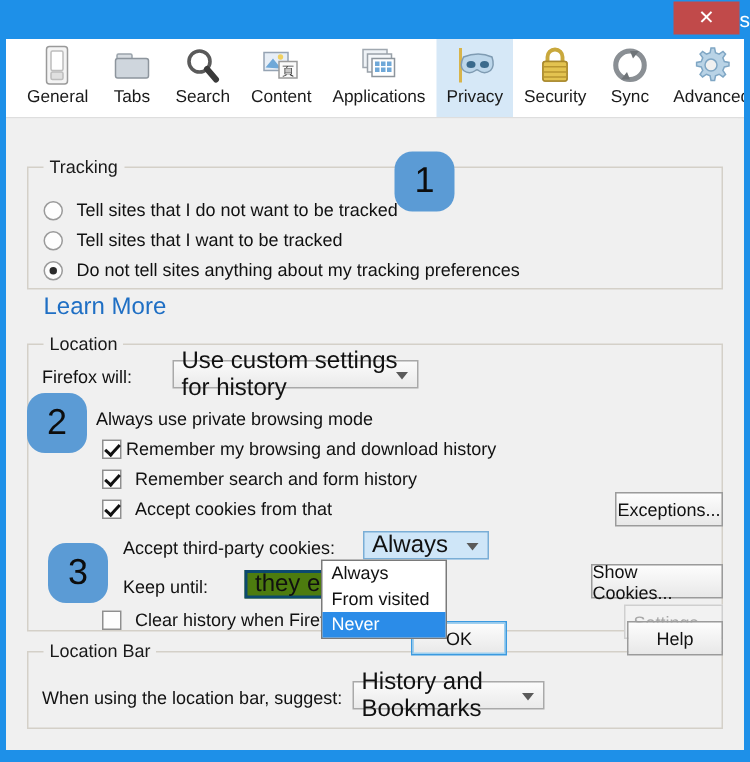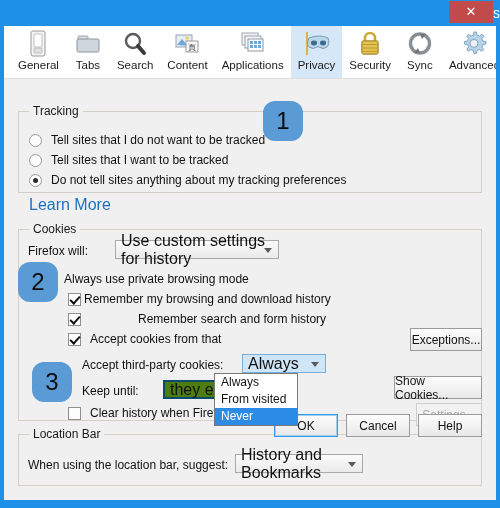--- a/index.html
+++ b/index.html
@@ -437,37 +437,37 @@
       </div>
 
       <div class="row" style="left:25px; top:74px;">
         <span class="radio"></span>
         <span class="lbl" style="margin-left:9px;">Tell sites that I want to be tracked</span>
       </div>
 
       <a class="link" style="position:absolute; left:25px; top:117px;">Learn More</a>
 
       <div class="groupbox" style="left:14px; top:150px; width:464px; height:192px;">
-        <div class="group-title">Cookies</div>
+        <div class="group-title">Location</div>
       </div>
 
       <div class="lbl" style="position:absolute; left:24px; top:165px;">Firefox will:</div>
       <div class="select" style="left:83px; top:161px; width:164px;">
         <span>Use custom settings for history</span>
         <span class="caret"></span>
       </div>
 
       <div class="lbl" style="position:absolute; left:60px; top:193px;">Always use private browsing mode</div>
 
       <div class="row" style="left:64px; top:213px;">
         <span class="cb on"></span>
         <span class="lbl" style="margin-left:3px;">Remember my browsing and download history</span>
       </div>
 
-      <div class="row" style="left:64px; top:233px;gap:48px;">
+      <div class="row" style="left:64px; top:233px;">
         <span class="cb on"></span>
         <span class="lbl" style="margin-left:9px;">Remember search and form history</span>
       </div>
 
       <div class="row" style="left:64px; top:253px;">
         <span class="cb on"></span>
         <span class="lbl" style="margin-left:9px;">Accept cookies from that</span>
       </div>
 
       <div class="lbl" style="position:absolute; left:78px; top:279px;">Accept third-party cookies:</div>
@@ -516,22 +516,19 @@
       <div class="callout" style="left:259px; top:22px;">1</div>
       <div class="callout" style="left:14px; top:183px;">2</div>
       <div class="callout" style="left:28px; top:283px;">3</div>
 
     </div>
 
     <div id="buttonbar">
       <div class="btn default" style="left:270px; top:9px; width:64px;">
         <span>OK</span>
       </div>
-      <div class="btn" style="left:342px; top:9px; width:64px;">
-        <span>Cancel</span>
-      </div>
       <div class="btn" style="left:414px; top:9px; width:64px;">
         <span>Help</span>
       </div>
     </div>
 
   </div>
 </div>
 
 </body></html>

